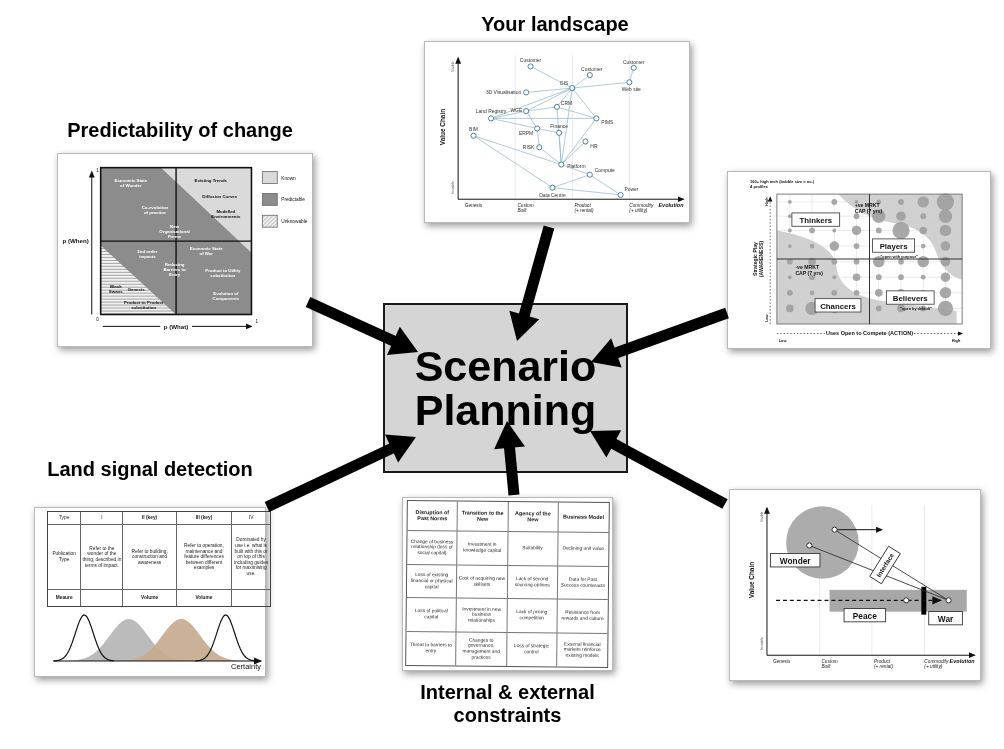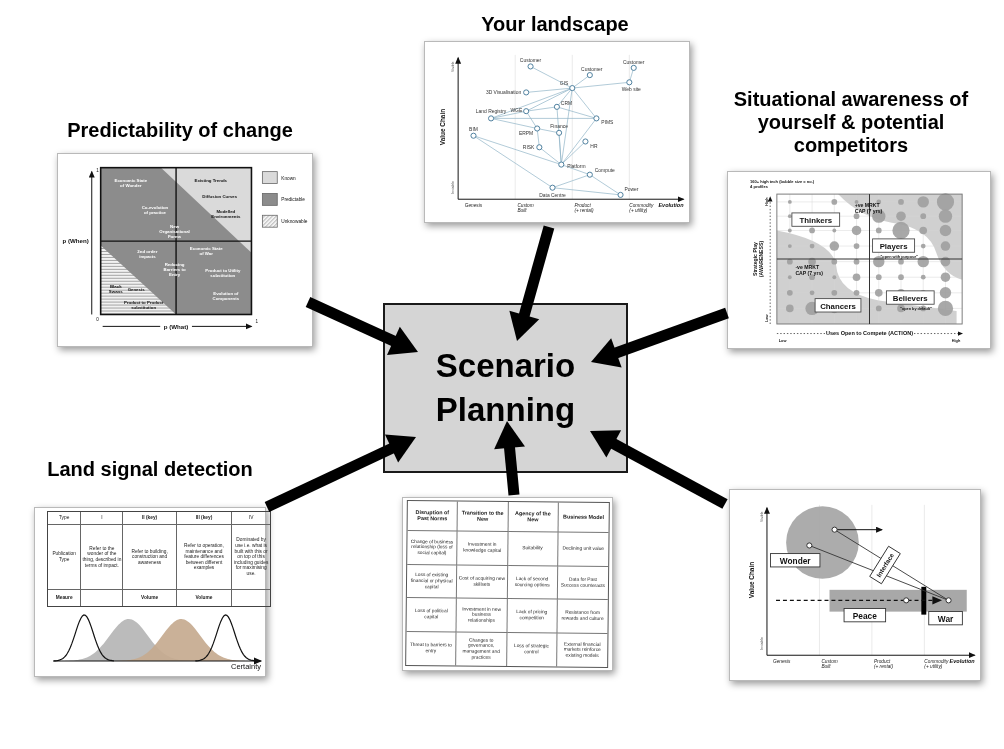--- a/index.html
+++ b/index.html
@@ -6,21 +6,21 @@
   #page{position:relative;width:1004px;height:749px;background:#fff;overflow:hidden;
         font-family:"Liberation Sans",sans-serif;}
   .sec-title{position:absolute;font-weight:bold;font-size:20px;line-height:23px;
              text-align:center;color:#000;}
   .panel{position:absolute;background:#fff;border:1px solid #b9b9b9;
          box-shadow:2px 3px 7px rgba(0,0,0,.40);box-sizing:border-box;padding:3px;}
   .panel svg{display:block;width:100%;height:100%;}
   #center-box{position:absolute;left:383px;top:303px;width:245px;height:170px;
               background:#d5d5d5;border:2px solid #1a1a1a;box-sizing:border-box;
               display:flex;align-items:center;justify-content:center;text-align:center;
-              font-weight:bold;font-size:33px;line-height:44px;color:#000;z-index:10;}
+              font-weight:bold;font-size:43px;line-height:44px;color:#000;z-index:10;}
   #center-box div{width:190px;}
   #arrows-svg{position:absolute;left:0;top:0;z-index:20;pointer-events:none;}
   
   #weak-table{display:grid;width:224px;height:96px;border:1.2px solid #444;
               box-sizing:border-box;font-size:4.8px;line-height:5.6px;color:#222;
               grid-template-columns:15% 19% 24% 25% 17%;grid-template-rows:13px 1fr 16px;}
   #weak-table .cell{border-right:.8px solid #666;border-bottom:.8px solid #666;
               display:flex;align-items:center;justify-content:center;text-align:center;
               padding:1px;box-sizing:border-box;}
   #weak-table .cell.last-col{border-right:none;}
@@ -38,22 +38,22 @@
   #constraints-table .cell.last-row{border-bottom:none;}
   #constraints-table .hd{font-weight:bold;font-size:5.4px;}
 </style>
 </head>
 <body>
 
 <div id="page">
 
   <div class="sec-title" style="left:30px;top:119px;width:300px;">Predictability of change</div>
   <div class="sec-title" style="left:420px;top:13px;width:270px;">Your landscape</div>
-  <div class="sec-title" style="left:712px;top:88px;width:278px;">Situational awareness of yourself &amp; potential competitors</div>
   <div class="sec-title" style="left:22px;top:458px;width:256px;">Land signal detection</div>
+  <div class="sec-title" style="left:390px;top:681px;width:235px;">Internal &amp; external constraints</div>
 
   <div class="panel" style="left:57px;top:153px;width:256px;height:194px;">
     <svg id="pred-svg" viewBox="0 0 250 186">
         <defs>
           <pattern id="hatchH" patternUnits="userSpaceOnUse" width="4" height="3">
             <rect width="4" height="3" fill="#f2f2f2"></rect>
             <path d="M0 1.5 H4" stroke="#9a9a9a" stroke-width="0.9"></path>
           </pattern>
           <pattern id="hatchD" patternUnits="userSpaceOnUse" width="4" height="4">
             <rect width="4" height="4" fill="#f4f4f4"></rect>

